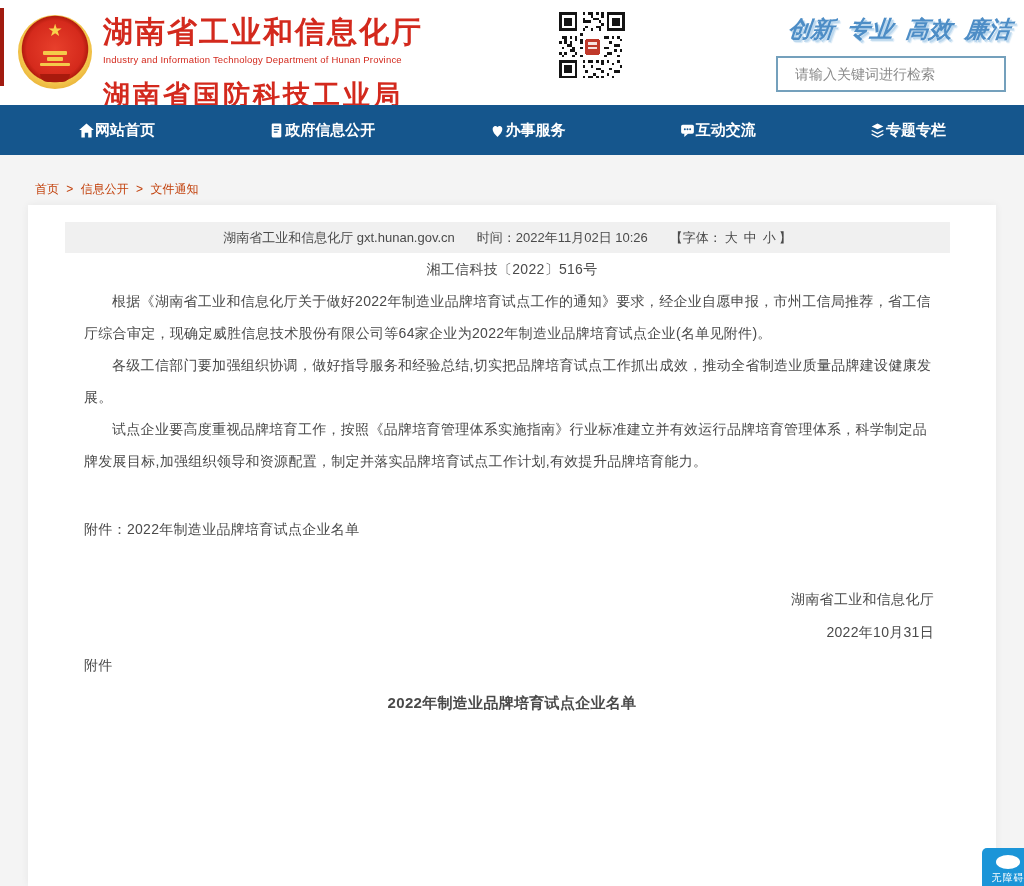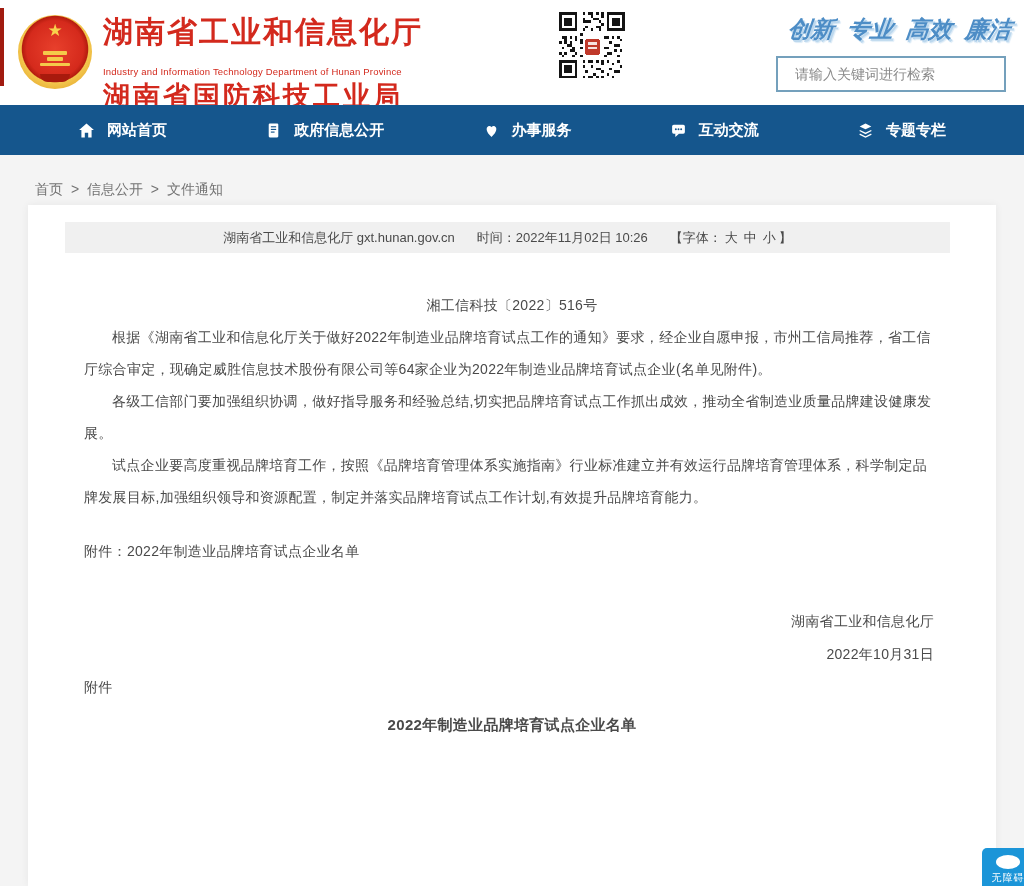--- a/index.html
+++ b/index.html
@@ -19,60 +19,60 @@
     background:radial-gradient(circle at 50% 46%, #e8402c 0%, #d52a1c 52%, #b51d0f 60%, #f3c64d 62%, #e7ad31 80%, #d2961f 100%);
   }
   .emblem .star { position:absolute; top:7px; left:0; width:100%; text-align:center; color:#f8d24c; font-size:17px; line-height:17px; }
   .emblem .gate1 { position:absolute; left:25px; top:36px; width:24px; height:4px; background:#f4c94a; border-radius:1px; }
   .emblem .gate2 { position:absolute; left:29px; top:42px; width:16px; height:4px; background:#f4c94a; border-radius:1px; }
   .emblem .gate3 { position:absolute; left:22px; top:48px; width:30px; height:3px; background:#f4c94a; border-radius:1px; }
   .emblem .ribbon { position:absolute; left:22px; bottom:7px; width:30px; height:8px; background:#a81a0d; border-radius:0 0 14px 14px; }
 
   .org-titles { position:absolute; left:103px; top:12px; color:#d3291d; white-space:nowrap; }
   .org-cn1 { font-size:30px; font-weight:bold; letter-spacing:2px; }
-  .org-en  { font-size:9.5px; margin-top:13px; letter-spacing:.2px; }
-  .org-cn2 { font-size:27px; font-weight:bold; letter-spacing:3px; margin-top:1px; }
+  .org-en  { font-size:9.5px; margin-top:1px; letter-spacing:.2px; }
+  .org-cn2 { font-size:27px; font-weight:bold; letter-spacing:3px; margin-top:12px; }
 
   .qr { position:absolute; left:559px; top:10px; width:66px; height:76px; background:#fff; }
 
   .header-right { position:absolute; right:13px; top:14px; width:235px; }
   .slogan { display:flex; justify-content:flex-end; gap:13px; font-style:italic; font-weight:bold;
     font-size:23px; color:#4d8dc6; transform:skewX(-6deg);
     text-shadow:2px 2px 0 #bcd8ee, 3px 3px 1px #dcebf7; white-space:nowrap; }
   .search-box { margin-top:11px; width:230px; height:36px; border:2px solid #74a0bc; background:#fff; }
   .search-box input { width:100%; height:100%; border:0; outline:none; padding-left:17px;
     font-size:14px; color:#666; font-family:inherit; background:transparent; }
   .search-box input::placeholder { color:#8a8a8a; }
 
   
   .nav { position:absolute; top:105px; left:0; width:1024px; height:50px; background:#15568d;
     display:flex; align-items:center; justify-content:space-between; padding:0 78px; }
-  .nav-item { display:flex; align-items:center; gap:12px; color:#fff; font-size:15px; font-weight:bold; cursor:pointer; white-space:nowrap; }
+  .nav-item { display:flex; align-items:center; gap:0; color:#fff; font-size:15px; font-weight:bold; cursor:pointer; white-space:nowrap; }
   .nav-ico { display:inline-flex; width:17px; height:17px; }
   .nav-ico svg { width:17px; height:17px; }
 
   
-  .breadcrumb { position:absolute; top:181px; left:35px; font-size:14px; color:#737373; }
+  .breadcrumb { position:absolute; top:181px; left:35px; font-size:12px; color:#c2410c; }
   .breadcrumb span { margin-right:4px; }
   .crumb { cursor:pointer; }
 
   
   .card { position:absolute; top:205px; left:28px; right:28px; bottom:0; background:#ffffff;
     box-shadow:0 0 8px rgba(0,0,0,.06); overflow:hidden; }
   .article-title { margin-top:30px; text-align:center; font-size:21px; font-weight:bold; color:#3273b5; letter-spacing:1px; }
   .meta-bar { margin:17px 46px 0 37px; height:31px; background:#f0f0f0; display:flex; align-items:center;
     justify-content:center; font-size:13px; color:#4a4a4a; white-space:pre; }
   .meta-bar .gap { display:inline-block; width:22px; }
   .font-ctl { cursor:pointer; margin:0 3px; }
 
   .doc-body { padding:0 56px; font-size:14px; line-height:32px; letter-spacing:.3px; }
-  .doc-number { text-align:center; margin-top:36px; }
+  .doc-number { text-align:center; }
   .salutation { margin-top:25px; }
   .doc-body p.para { text-indent:2em; }
-  .attachment-line { margin-top:22px; }
+  .attachment-line { margin-top:36px; }
   .signature { text-align:right; margin-top:38px; line-height:33px; padding-right:6px; }
   .appendix-label { }
   .appendix-title { text-align:center; font-weight:bold; font-size:15px; margin-top:6px; }
 
   
   .a11y { position:absolute; right:-10px; bottom:-14px; width:52px; height:52px; background:#1b95d8;
     border-radius:5px; cursor:pointer; text-align:center; color:#fff; }
   .a11y .cloud { margin:7px auto 0; width:24px; height:14px; background:#fff; border-radius:50%; }
   .a11y .lbl { font-size:10px; margin-top:2px; letter-spacing:1px; }
 </style>

